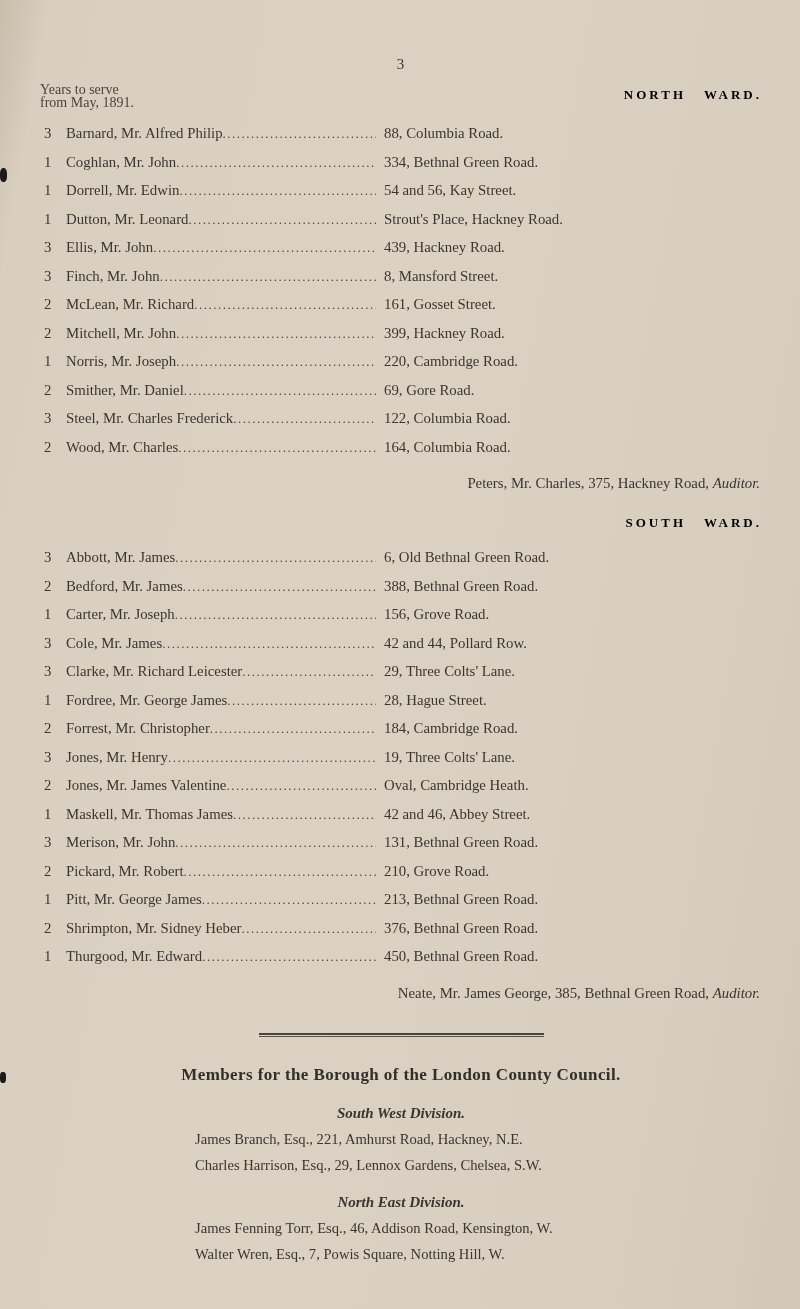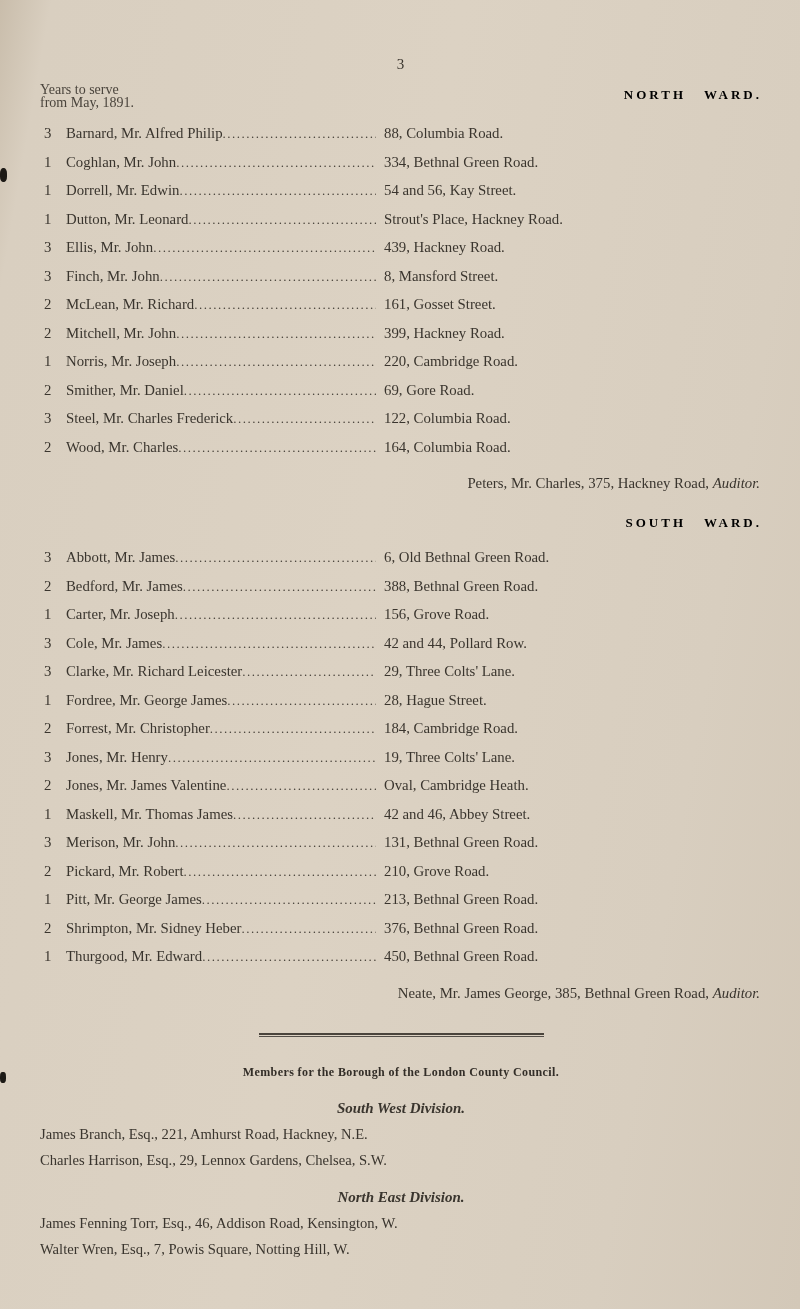--- a/index.html
+++ b/index.html
@@ -28,26 +28,26 @@
   .name { white-space:nowrap; }
   .leader { flex:1; overflow:hidden; white-space:nowrap; color:#4a443c; }
   .leader::before { content:"...................................................................."; letter-spacing:1.5px; font-size:13px; }
   .address { flex:1; padding-left:8px; white-space:nowrap; }
 
   .auditor-line { text-align:right; padding-right:2px; font-size:14.8px; height:32px; line-height:32px; }
   .auditor-line .italic { font-style:italic; }
 
   .divider { width:285px; margin:24px auto 0; border-top:2.5px solid #4a443c; border-bottom:1px solid #55504a; height:4px; }
 
-  .council-heading { text-align:center; margin-top:28px; font-size:12px; font-weight:bold; letter-spacing:0.4px; color:#332e28; }
+  .council-heading { text-align:center; margin-top:28px; font-size:17px; font-weight:bold; letter-spacing:0.4px; color:#332e28; }
 
   .division-title { text-align:center; font-style:italic; font-weight:bold; font-size:15px; margin-top:20px; }
   .division-title.second { margin-top:16px; }
   .division-lines { margin-top:4px; }
-  .division-line { font-size:14.6px; line-height:26px; white-space:nowrap; }
+  .division-line { font-size:14.6px; line-height:26px; margin-left:155px; white-space:nowrap; }
 
   .scan-speck { position:absolute; background:#1d1a16; border-radius:40%; }
   .speck-1 { left:0; top:168px; width:7px; height:14px; }
   .speck-2 { left:0; top:1072px; width:6px; height:11px; }
 </style>
 </head>
 <body>
 
 <div class="page">
 

